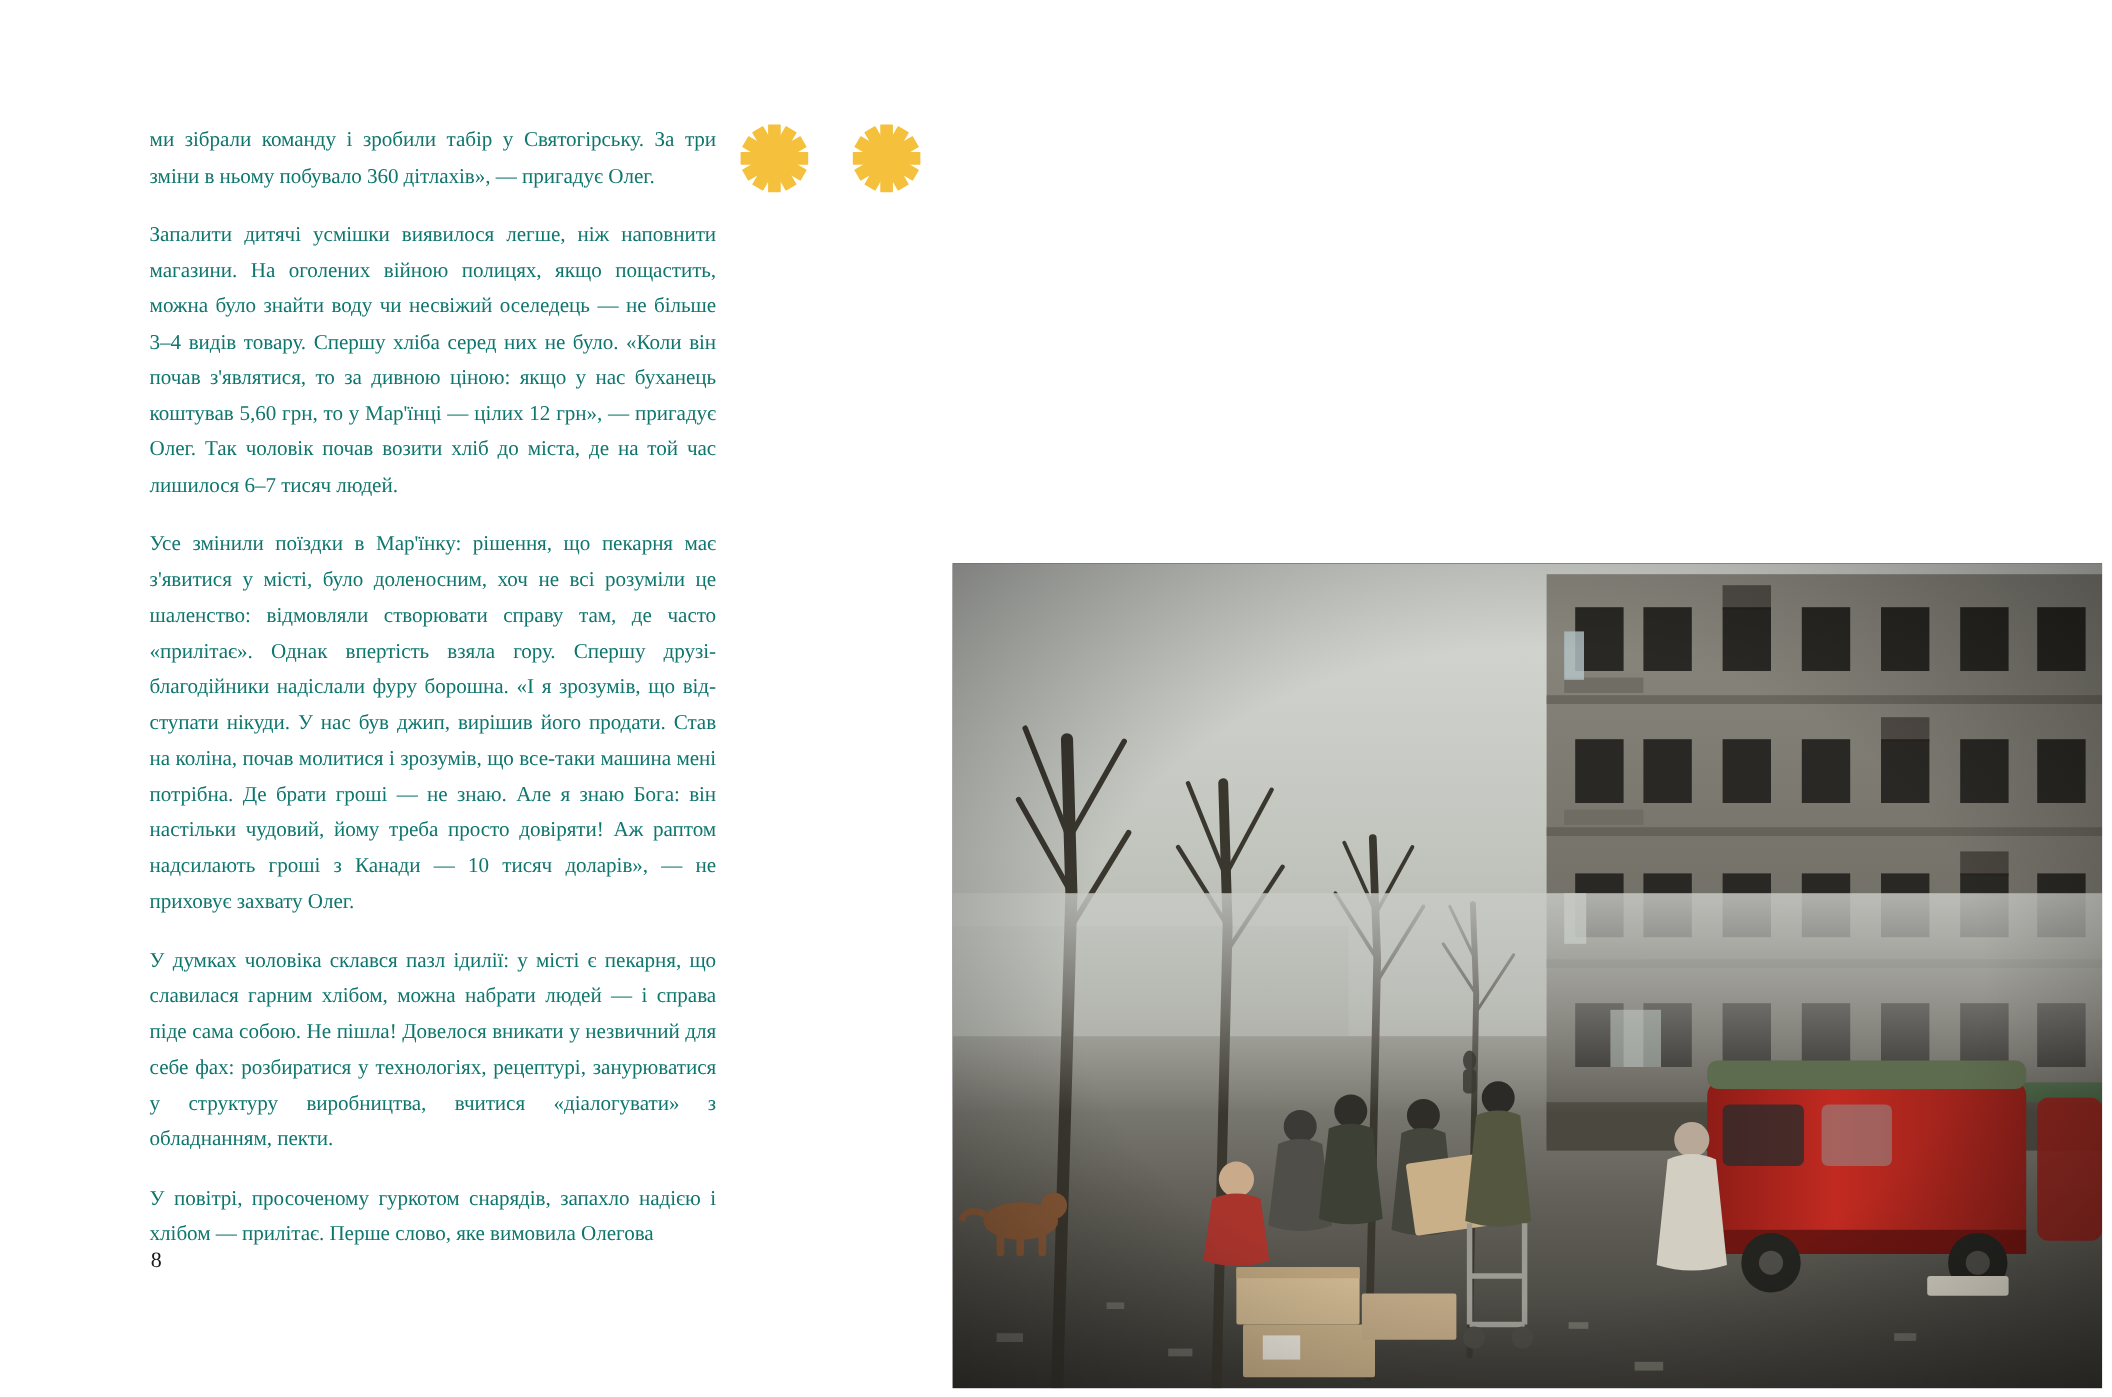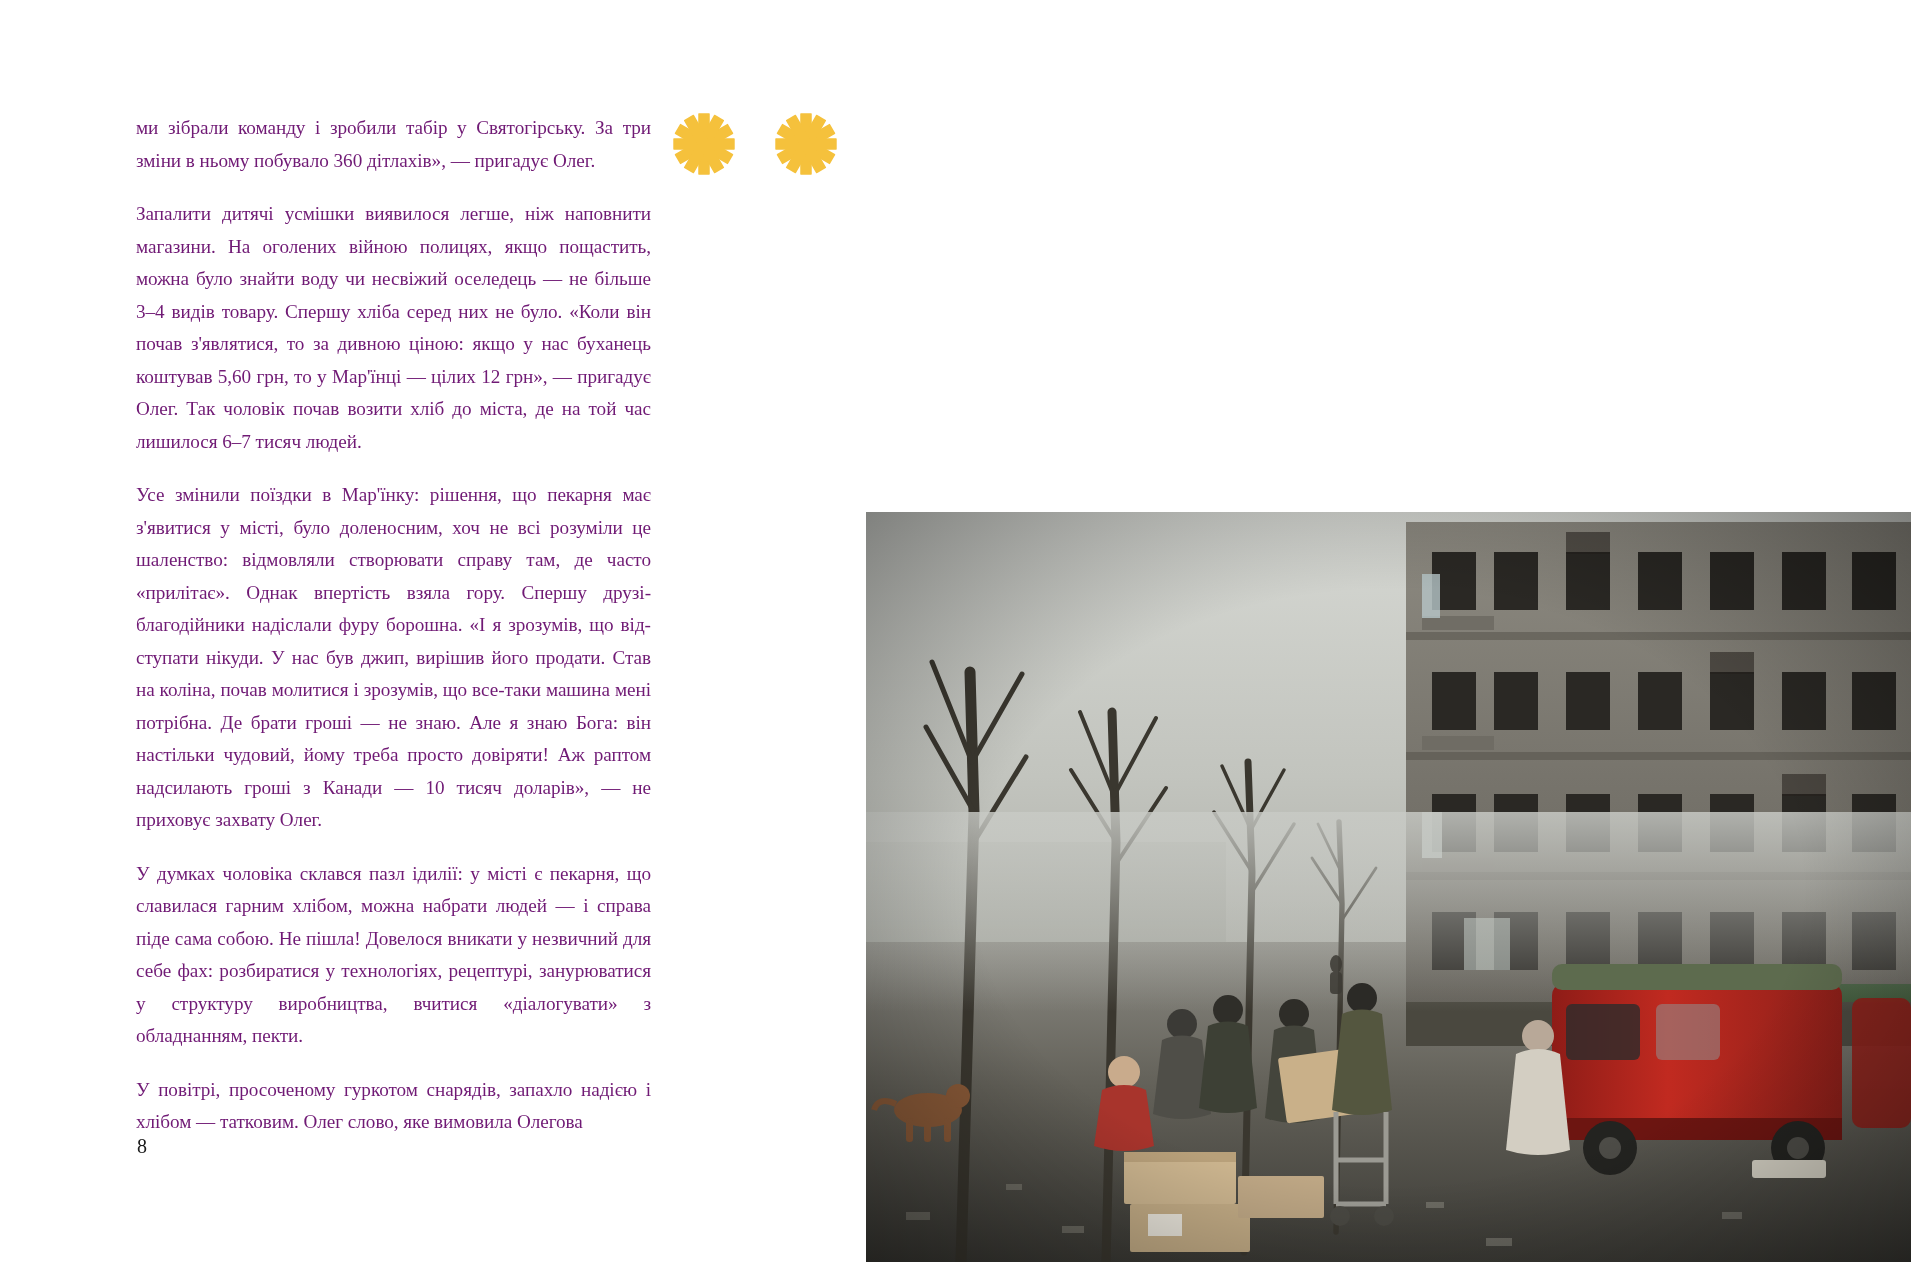--- a/index.html
+++ b/index.html
@@ -51,21 +51,21 @@
     background: #ffffff;
   }
   .page-left  { left: 0;   width: 960px; }
   .page-right { left: 960px; width: 960px; }
 
   
   .text-col {
     position: absolute;
     font-size: 19.2px;
     line-height: 32.5px;
-    color: #701a75;
+    color: #0f766e;
     text-align: justify;
     hyphens: manual;
   }
   .col-left {
     left: 136px;
     top: 112px;
     width: 515px;
   }
 
   .text-col p {
@@ -125,21 +125,21 @@
 
 <div class="spread">
 
   <div class="page page-left">
 
     <div class="text-col col-left">
       <p>ми зібрали команду і зробили табір у Святогірську. За три зміни в ньому побувало 360 дітлахів», — пригадує Олег.</p>
       <p>Запалити дитячі усмішки виявилося легше, ніж наповнити магазини. На оголених війною полицях, якщо пощастить, можна було знайти воду чи несвіжий оселедець — не більше 3–4 видів товару. Спершу хліба серед них не було. «Коли він почав з'являтися, то за дивною ціною: якщо у нас буханець коштував 5,60 грн, то у Мар'їнці — цілих 12 грн», — пригадує Олег. Так чоловік почав возити хліб до міста, де на той час лишилося 6–7 тисяч людей.</p>
       <p>Усе змінили поїздки в Мар'їнку: рішення, що пекарня має з'явитися у місті, було доленосним, хоч не всі розуміли це шаленство: відмовляли створювати справу там, де часто «прилітає». Однак впертість взяла гору. Спершу друзі-благодійники надіслали фуру борошна. «І я зрозумів, що від­ступати нікуди. У нас був джип, вирішив його продати. Став на коліна, почав молитися і зрозумів, що все-таки ма­шина мені потрібна. Де брати гроші — не знаю. Але я знаю Бога: він настільки чудовий, йому треба просто довіряти! Аж раптом надсилають гроші з Канади — 10 тисяч дола­рів», — не приховує захвату Олег.</p>
       <p>У думках чоловіка склався пазл ідилії: у місті є пекарня, що славилася гарним хлібом, можна набрати людей — і справа піде сама собою. Не пішла! Довелося вникати у незвичний для себе фах: розбиратися у технологіях, рецептурі, зану­рюватися у структуру виробництва, вчитися «діалогува­ти» з обладнанням, пекти.</p>
-      <p>У повітрі, просоченому гуркотом снарядів, запахло надією і хлібом — татковим. Олег слово, яке вимовила Олегова</p>
+      <p>У повітрі, просоченому гуркотом снарядів, запахло надією і хлібом — прилітає. Перше слово, яке вимовила Олегова</p>
     </div>
 
     <div class="asterisks">
       <svg class="asterisk asterisk-1" viewBox="0 0 100 100">
         <g class="ast-fill" fill="#F5C13C">
           <rect x="41" y="2" width="18" height="96" rx="1" fill="#F5C13C"></rect>
           <rect x="41" y="2" width="18" height="96" rx="1" transform="rotate(60 50 50)" fill="#F5C13C"></rect>
           <rect x="41" y="2" width="18" height="96" rx="1" transform="rotate(120 50 50)" fill="#F5C13C"></rect>
           <rect x="41" y="2" width="18" height="96" rx="1" transform="rotate(30 50 50)" fill="#F5C13C"></rect>
           <rect x="41" y="2" width="18" height="96" rx="1" transform="rotate(90 50 50)" fill="#F5C13C"></rect>

